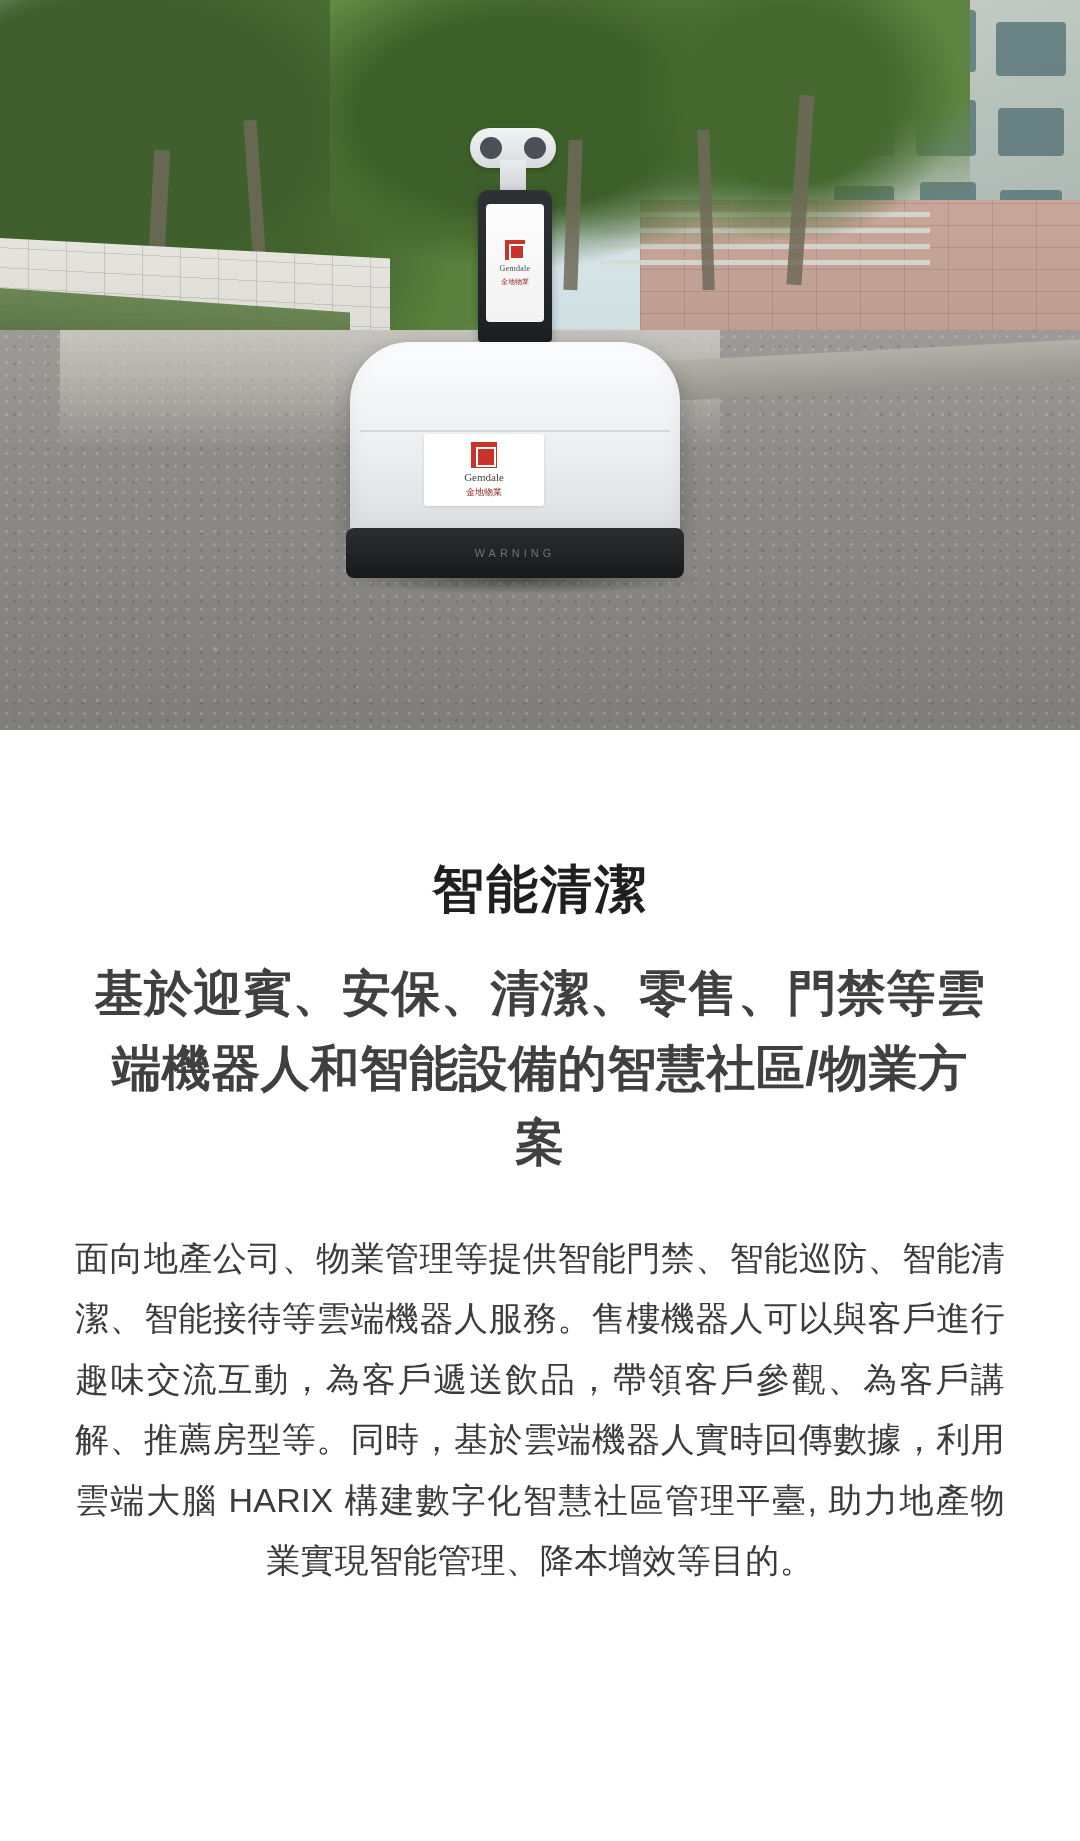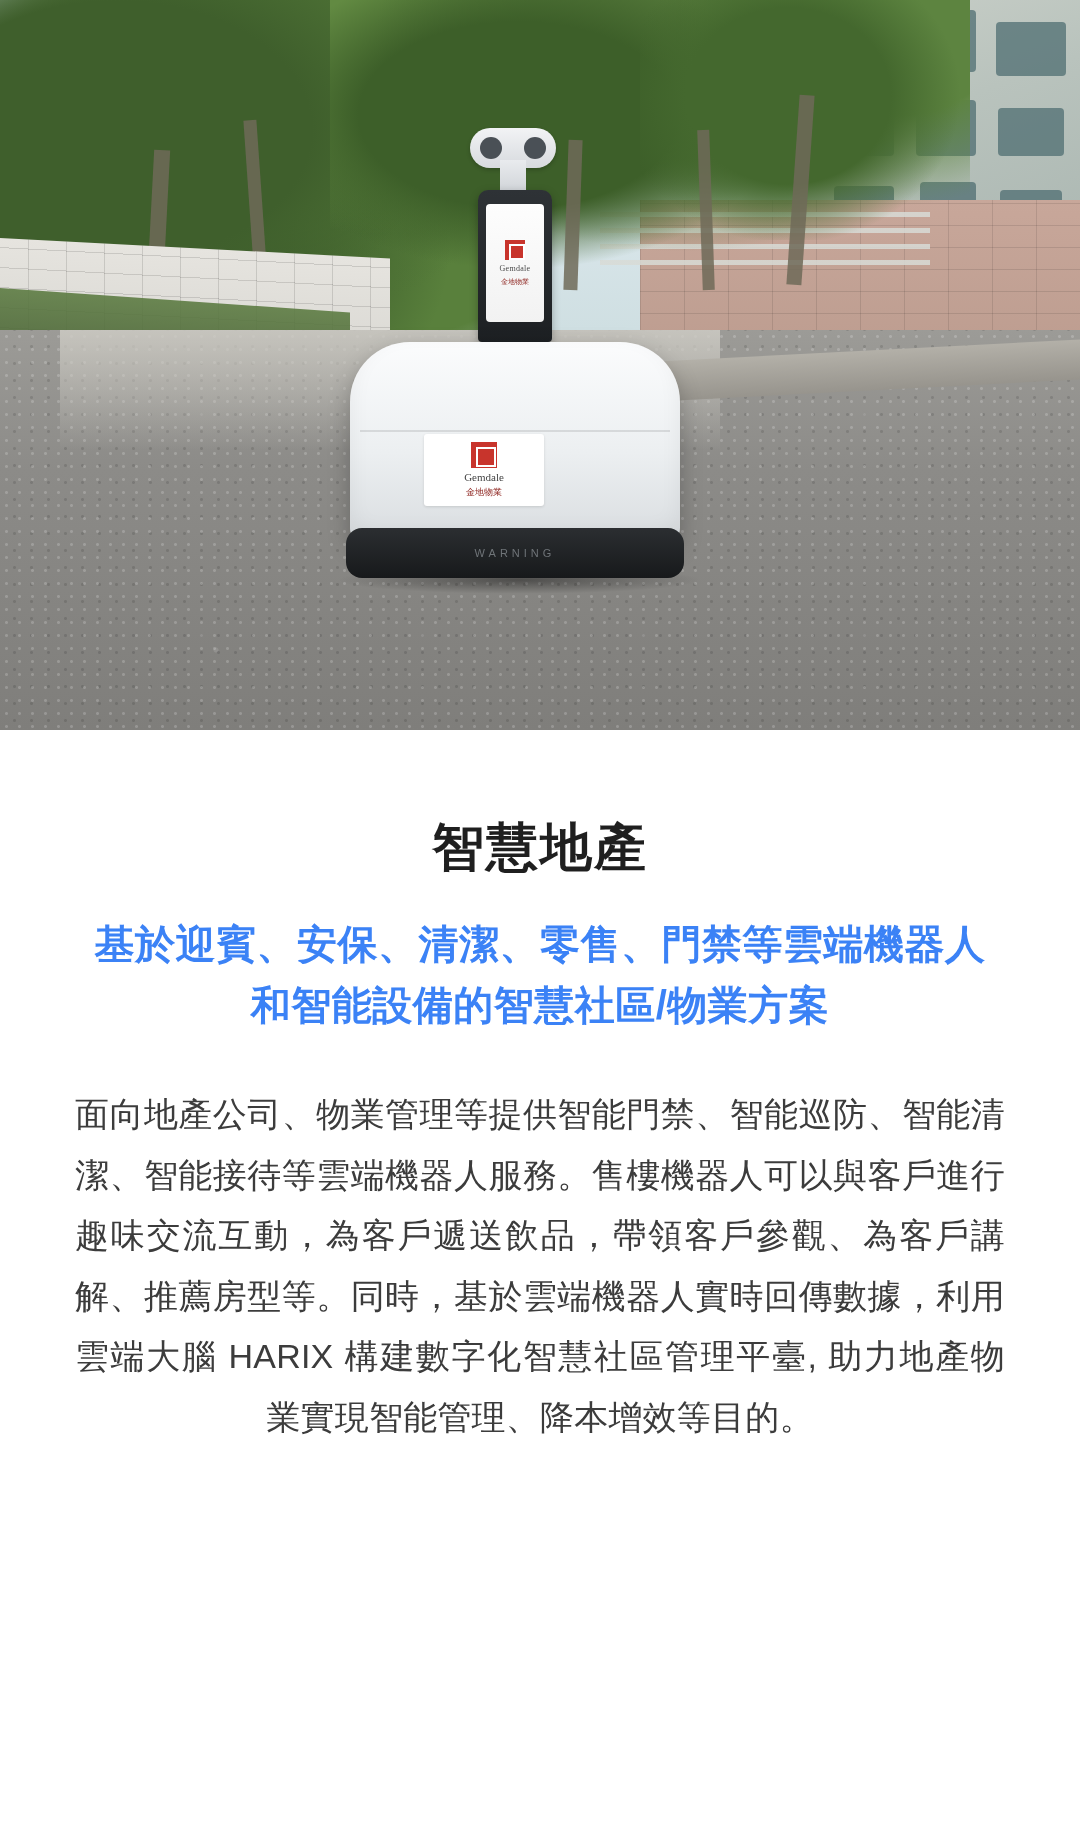--- a/index.html
+++ b/index.html
@@ -14,20 +14,21 @@
     color: #333333;
     overflow: hidden;
   }
 
   .page {
     width: 1080px;
     height: 1841px;
     display: flex;
     flex-direction: column;
     background: #ffffff;
+    gap: 42px;
   }
 
   
   .hero {
     position: relative;
     width: 1080px;
     height: 730px;
     overflow: hidden;
     background: #8ea4a8;
   }
@@ -247,21 +248,21 @@
     content: ""; position: absolute; left: 5px; top: 5px;
     width: 16px; height: 16px; border: 2px solid #ffffff;
   }
   .r-badge .n {
     font-size: 11px; color: #444; font-family: "Liberation Serif", serif;
   }
   .r-badge .s { font-size: 9px; color: #8a1d18; }
   .r-bumper {
     position: absolute; left: 346px; top: 528px;
     width: 338px; height: 50px;
-    border-radius: 16px;
+    border-radius: 8px;
     background: linear-gradient(180deg, #2b2e31 0%, #17191b 100%);
     display: flex; align-items: center; justify-content: center;
   }
   .r-warn {
     font-size: 11px; letter-spacing: 4px; color: #6f7478;
     font-family: "Liberation Sans", sans-serif;
   }
   .r-shadow {
     position: absolute; left: 336px; top: 566px;
     width: 366px; height: 28px;
@@ -279,23 +280,23 @@
   .title {
     font-size: 52px;
     font-weight: bold;
     text-align: center;
     color: #1f1f1f;
     letter-spacing: 2px;
     margin: 0 0 36px 0;
     line-height: 1.2;
   }
   .subtitle {
-    font-size: 40px;
+    font-size: 49px;
     text-align: center;
-    color: #3b82f6;
+    color: #404040;
     line-height: 1.52;
     margin: 0 auto 48px auto;
     max-width: 900px;
     letter-spacing: .5px;
   }
   .body-text {
     font-size: 34px;
     line-height: 1.78;
     color: #3c3c3c;
     text-align: justify;
@@ -357,18 +358,18 @@
         <div class="n">Gemdale</div>
         <div class="s">金地物業</div>
       </div>
       <div class="r-bumper">
         <span class="r-warn">WARNING</span>
       </div>
     </div>
   </div>
 
   <div class="content">
-    <h1 class="title">智慧地產</h1>
+    <h1 class="title">智能清潔</h1>
     <h2 class="subtitle">基於迎賓、安保、清潔、零售、門禁等雲端機器人和智能設備的智慧社區/物業方案</h2>
     <p class="body-text">面向地產公司、物業管理等提供智能門禁、智能巡防、智能清潔、智能接待等雲端機器人服務。售樓機器人可以與客戶進行趣味交流互動，為客戶遞送飲品，帶領客戶參觀、為客戶講解、推薦房型等。同時，基於雲端機器人實時回傳數據，利用雲端大腦 HARIX 構建數字化智慧社區管理平臺, 助力地產物業實現智能管理、降本增效等目的。</p>
   </div>
 
 </div>
 
 </body></html>

